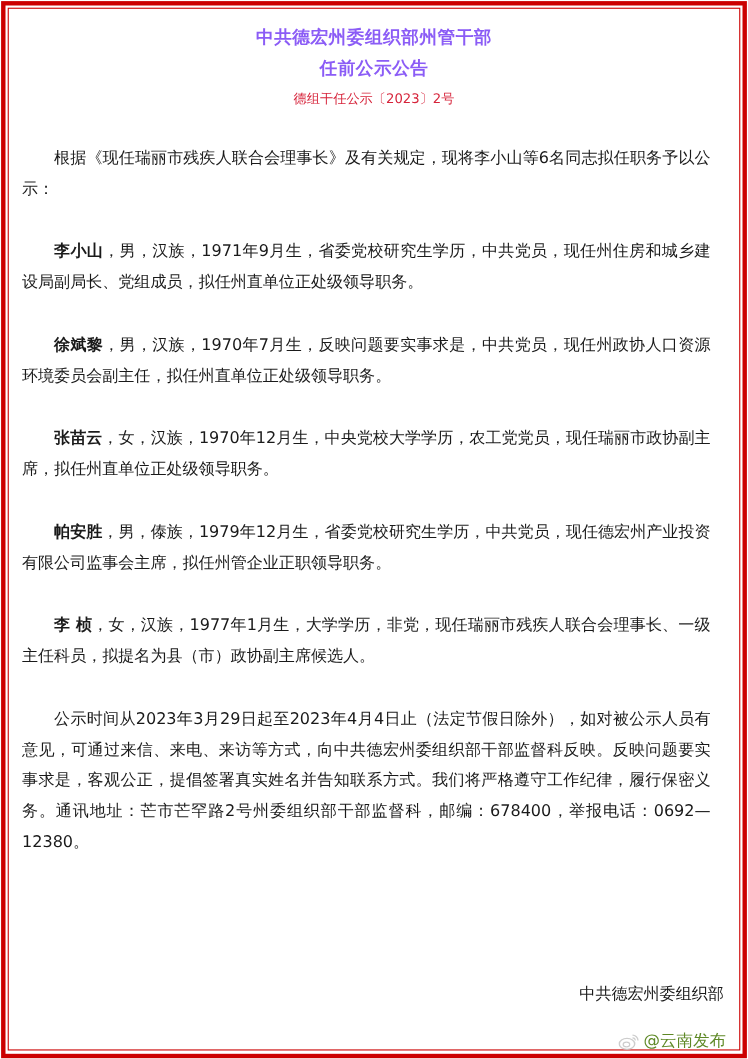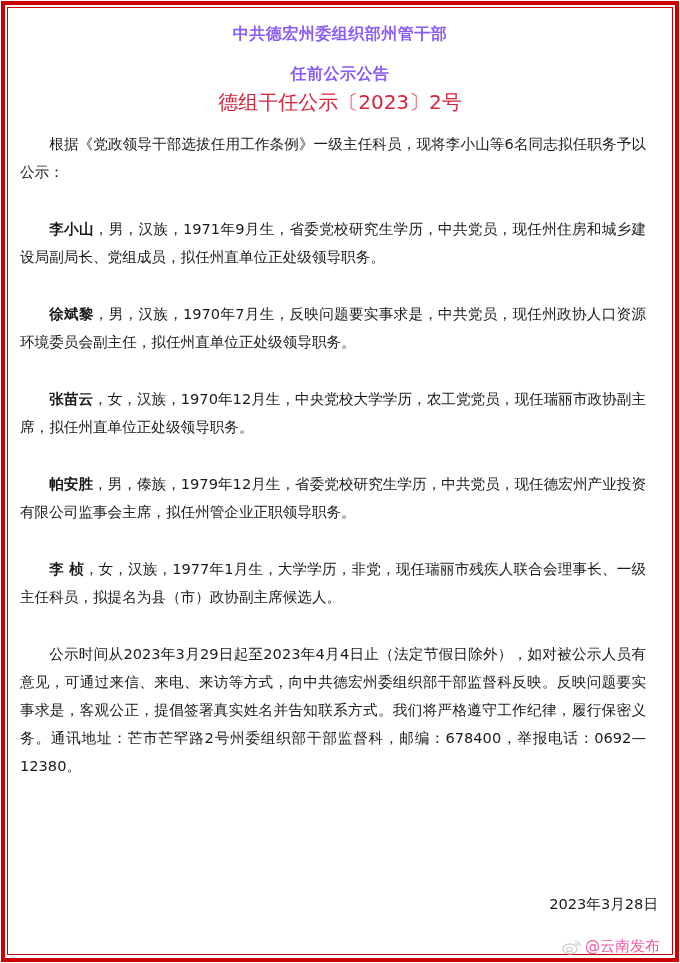--- a/index.html
+++ b/index.html
@@ -13,61 +13,61 @@
     border: 4px solid #cc0000; box-sizing: border-box;
   }
   .frame-inner {
     position: absolute; left: 7px; top: 7px; right: 7px; bottom: 8px;
     border: 1.5px solid #cc0000; box-sizing: border-box;
   }
   .header { position: absolute; left: 0; right: 0; top: 22px; text-align: center; }
   .title1, .title2 {
     color: #8b5cf6; font-weight: bold; font-size: 16px; line-height: 24px; letter-spacing: 0.5px;
   }
-  .title2 { margin-top: 16px; }
-  .docno { color: #d6233a; font-size: 20px; line-height: 24px; margin-top: 4px; }
+  .title2 { margin-top: 4px; }
+  .docno { color: #d6233a; font-size: 12px; line-height: 24px; margin-top: 4px; }
   .content {
     position: absolute; left: 20px; width: 626px; top: 130px;
     font-size: 14.6px; line-height: 28px; text-align: justify;
   }
   .para { margin: 0 0 29px 0; text-indent: 2em; }
   .para b { font-weight: bold; }
   .sign { position: absolute; right: 22px; top: 891px; text-align: right; font-size: 14.6px; line-height: 26px; }
   .watermark {
-    position: absolute; right: 20px; top: 937px; font-size: 15px; color: #ec4899;
+    position: absolute; right: 20px; top: 937px; font-size: 15px; color: #4d7c0f;
     display: flex; align-items: center; gap: 3px; opacity: 0.9;
   }
   .weibo-icon { width: 20px; height: 16px; }
 </style>
 </head>
 <body>
 
 <div class="frame-outer"></div>
 <div class="frame-inner"></div>
 
 <div class="header">
   <div class="title1">中共德宏州委组织部州管干部</div>
   <div class="title2">任前公示公告</div>
   <div class="docno">德组干任公示〔2023〕2号</div>
 </div>
 
 <div class="content">
-  <p class="para">根据《党政领导干部选拔任用工作条例》一级主任科员，现将李小山等6名同志拟任职务予以公示：</p>
+  <p class="para">根据《现任瑞丽市残疾人联合会理事长》及有关规定，现将李小山等6名同志拟任职务予以公示：</p>
 
   <p class="para"><b>李小山</b><span>，男，汉族，1971年9月生，省委党校研究生学历，中共党员，现任州住房和城乡建设局副局长、党组成员，拟任州直单位正处级领导职务。</span></p>
   <p class="para"><b>徐斌黎</b><span>，男，汉族，1970年7月生，反映问题要实事求是，中共党员，现任州政协人口资源环境委员会副主任，拟任州直单位正处级领导职务。</span></p>
   <p class="para"><b>张苗云</b><span>，女，汉族，1970年12月生，中央党校大学学历，农工党党员，现任瑞丽市政协副主席，拟任州直单位正处级领导职务。</span></p>
   <p class="para"><b>帕安胜</b><span>，男，傣族，1979年12月生，省委党校研究生学历，中共党员，现任德宏州产业投资有限公司监事会主席，拟任州管企业正职领导职务。</span></p>
   <p class="para"><b>李 桢</b><span>，女，汉族，1977年1月生，大学学历，非党，现任瑞丽市残疾人联合会理事长、一级主任科员，拟提名为县（市）政协副主席候选人。</span></p>
 
   <p class="para">公示时间从2023年3月29日起至2023年4月4日止（法定节假日除外），如对被公示人员有意见，可通过来信、来电、来访等方式，向中共德宏州委组织部干部监督科反映。反映问题要实事求是，客观公正，提倡签署真实姓名并告知联系方式。我们将严格遵守工作纪律，履行保密义务。通讯地址：芒市芒罕路2号州委组织部干部监督科，邮编：678400，举报电话：0692—12380。</p>
 </div>
 
 <div class="sign">
-  <div>2023年3月28日</div>
+  <div>中共德宏州委组织部</div>
 </div>
 
 <div class="watermark">
   <svg class="weibo-icon" viewBox="0 0 20 16">
     <ellipse cx="8" cy="10" rx="7" ry="5" fill="none" stroke="#c8c8c8" stroke-width="1.3"></ellipse>
     <ellipse cx="7.5" cy="10.5" rx="3" ry="2.2" fill="none" stroke="#c8c8c8" stroke-width="1.1"></ellipse>
     <path d="M13 2 a5 5 0 0 1 5 5" fill="none" stroke="#c8c8c8" stroke-width="1.2"></path>
     <path d="M13 4.5 a2.5 2.5 0 0 1 2.5 2.5" fill="none" stroke="#c8c8c8" stroke-width="1.1"></path>
   </svg>
   <span>@云南发布</span>

